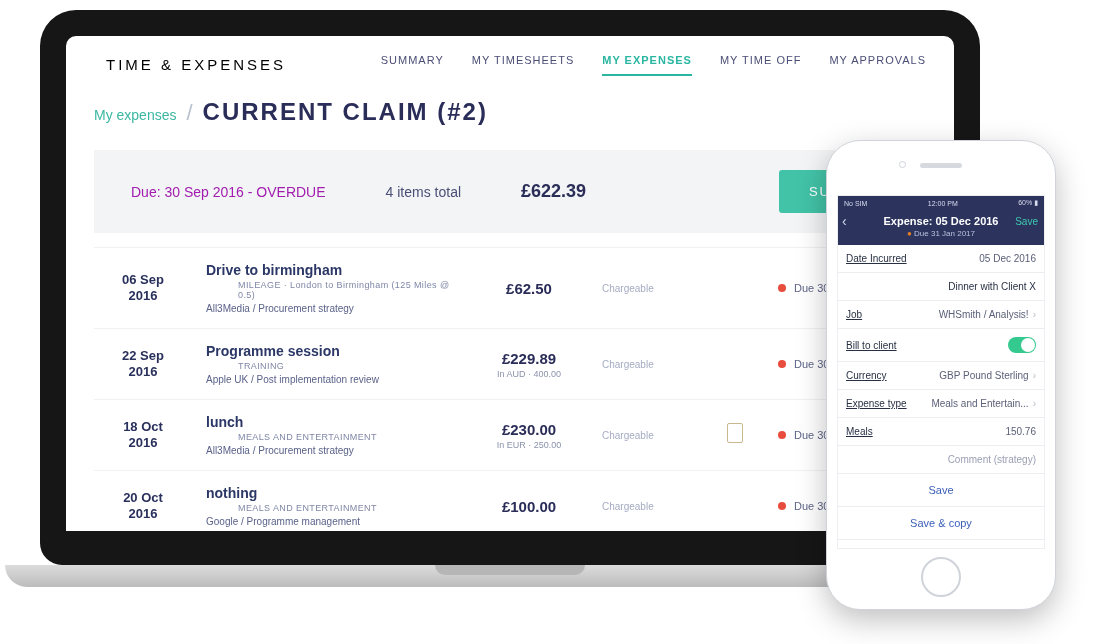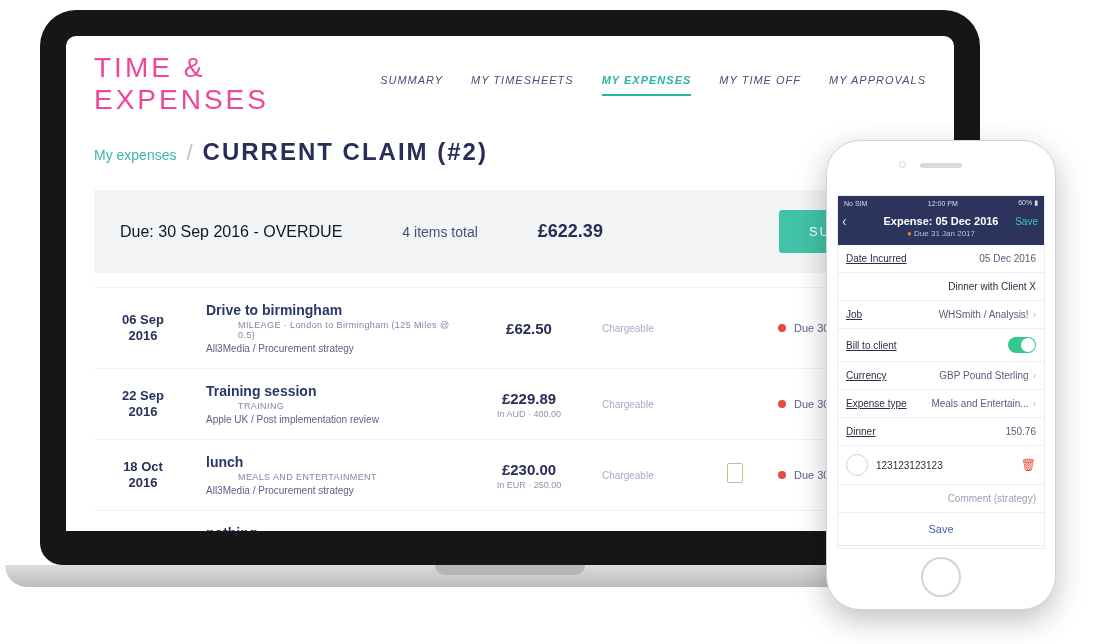--- a/index.html
+++ b/index.html
@@ -9,34 +9,34 @@
   .laptop { position: absolute; left: 40px; top: 10px; width: 940px; height: 600px; }
   .bezel { position: relative; width: 940px; height: 555px; border: 26px solid #161616; border-bottom-width: 34px; border-radius: 36px 36px 22px 22px; background:#fff; overflow:hidden; }
   .camera { position:absolute; top:-18px; left:50%; transform:translateX(-50%); width:7px; height:7px; background:#2f2f2f; border-radius:50%; }
   .base { width: 1010px; height: 22px; background: linear-gradient(#dcdcdc,#bcbcbc); border-radius: 0 0 48px 48px; margin-left:-35px; position:relative; }
   .notch { position:absolute; top:0; left:50%; transform:translateX(-50%); width:150px; height:10px; background:#b6b6b6; border-radius:0 0 12px 12px; }
 
   .screen { padding: 16px 28px 0 28px; color:#2a2a4f; }
 
   
   .topbar { display:flex; align-items:center; gap:40px; border-bottom:0; }
-  .brand { font-size:28px; font-weight:500; letter-spacing:3px; color:#ec4899; }
+  .brand { font-size:15px; font-weight:500; letter-spacing:3px; color:#000000;margin-left:12px; }
   .tabs { display:flex; gap:28px; margin-left:auto; font-size:11px; letter-spacing:1px; color:#4a4e75; }
-  .tab { padding: 2px 0 8px; cursor:pointer; white-space:nowrap;font-style:italic; }
+  .tab { padding: 2px 0 8px; cursor:pointer; white-space:nowrap; }
   .tab.active { color:#2ab7a1; border-bottom:2px solid #2ab7a1; font-weight:600; }
 
   
   .crumbs { margin-top:22px; display:flex; align-items:baseline; gap:10px; }
   .crumb-link { color:#3bb7a2; font-size:14px; }
   .crumb-sep  { color:#b9c2d0; font-size:22px; }
   .crumb-title{ font-size:24px; font-weight:600; letter-spacing:2px; color:#2a2d58; }
 
   
   .summary { margin-top:24px; background:#f3f4f6; padding:20px 26px; display:flex; align-items:center; gap:60px; }
-  .summary .due   { font-size:16px; color:#0f172a;}
+  .summary .due   { font-size:14px; color:#a21caf;margin-left:11px;}
   .summary .items { font-size:14px; color:#4a4e75;}
   .summary .total { font-size:18px; font-weight:700; color:#2a2d58; }
   .submit-btn { margin-left:auto; background:#42c3a7; color:#fff; border:none; padding:14px 30px; font-size:13px; letter-spacing:2px; border-radius:3px; cursor:pointer;}
 
   
   .add-item { margin-top:26px; display:inline-block; border:1px solid #3bb7a2; color:#3bb7a2; font-size:11px; letter-spacing:1px; padding:8px 12px; cursor:pointer; }
 
   
   .list { margin-top:14px; }
   .row { display:grid; grid-template-columns: 90px 250px 110px 90px 50px 1fr; align-items:center; gap:18px; padding:14px 4px; border-top:1px solid #f0f1f3;}
@@ -138,21 +138,21 @@
             <div class="charge">Chargeable</div>
             <div class="attach"></div>
             <div class="due-cell">
               <span class="dot"></span>
               <span>Due 30</span>
             </div>
           </div>
           <div class="row">
             <div class="date">22 Sep <br>2016</div>
             <div class="desc">
-              <div class="title">Training session</div>
+              <div class="title">Programme session</div>
               <div class="sub">TRAINING</div>
               <div class="client">Apple UK / Post implementation review</div>
             </div>
             <div class="amount">
               <div class="main">£229.89</div>
               <div class="conv">In AUD · 400.00</div>
             </div>
             <div class="charge">Chargeable</div>
             <div class="attach"></div>
             <div class="due-cell">
@@ -242,29 +242,22 @@
     </div>
     <div class="p-row">
       <span class="lbl">Currency</span>
       <span><span class="val">GBP Pound Sterling</span><span class="chev">›</span></span>
     </div>
     <div class="p-row">
       <span class="lbl">Expense type</span>
       <span><span class="val">Meals and Entertain...</span><span class="chev">›</span></span>
     </div>
     <div class="p-row">
-      <span class="lbl">Dinner</span>
+      <span class="lbl">Meals</span>
       <span class="val">150.76</span>
-    </div>
-    <div class="p-row">
-      <span class="p-attach">
-        <span class="thumb"></span>
-        <span>123123123123</span>
-      </span>
-      <span class="trash">🗑</span>
     </div>
     <div class="p-row input">
       <span style="color:#9aa0b4">Comment (strategy)</span>
     </div>
 
     <div class="p-actions">
       <div style="color:#3b5fb8">Save</div>
       <div style="color:#3b5fb8">Save &amp; copy</div>
 
     </div>

